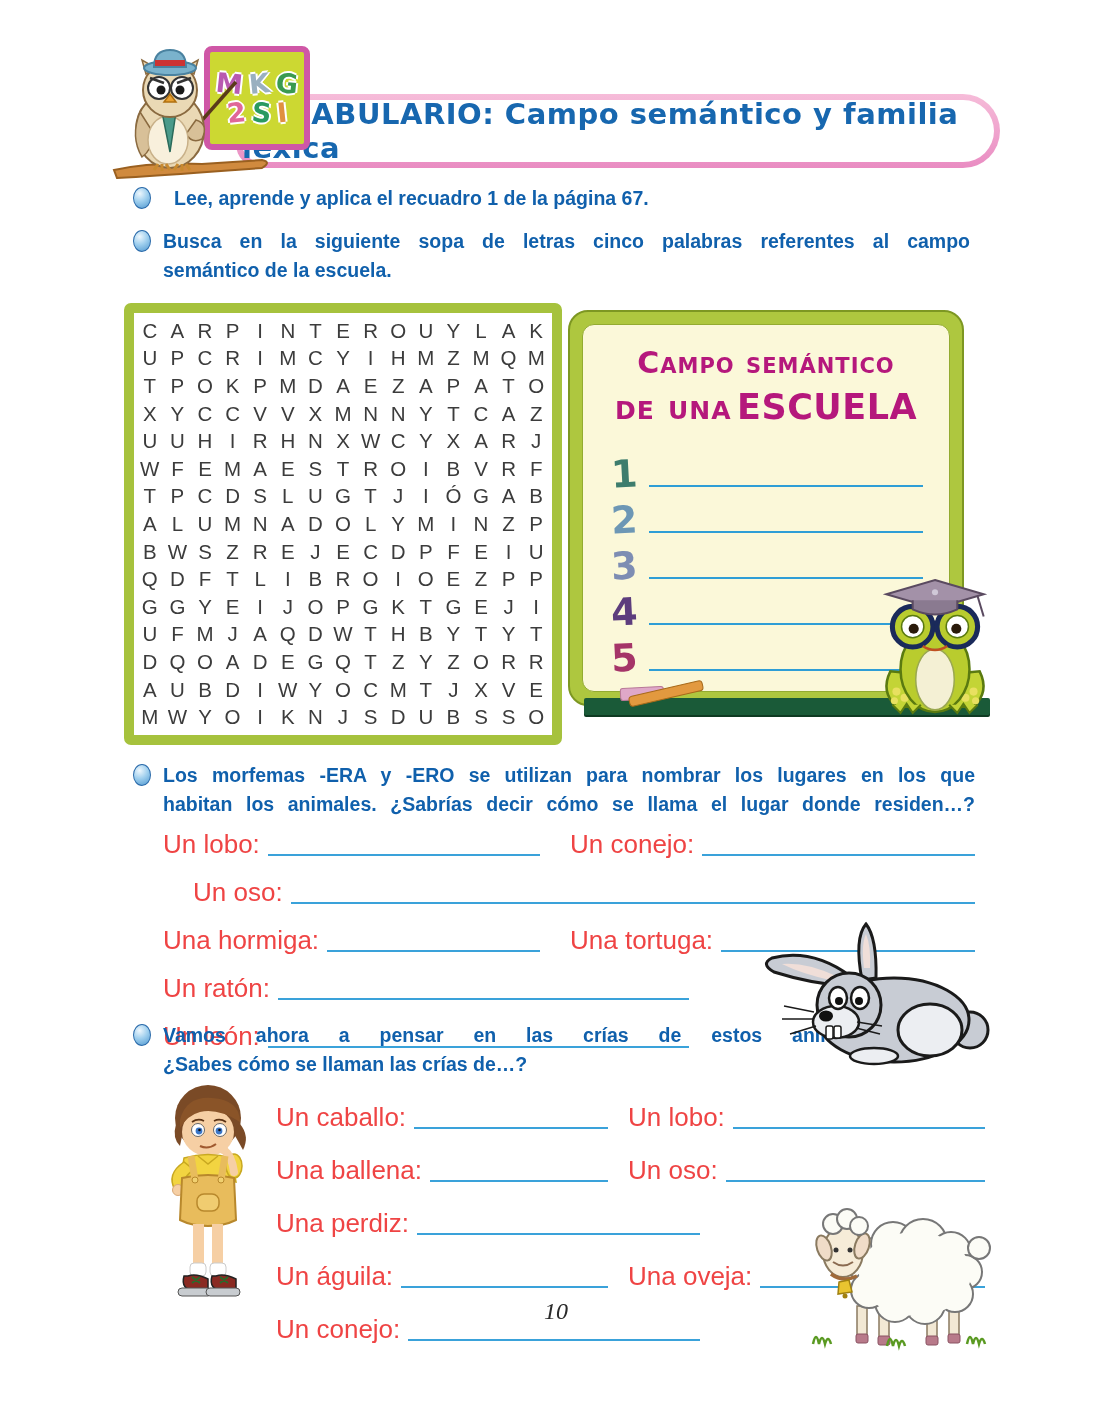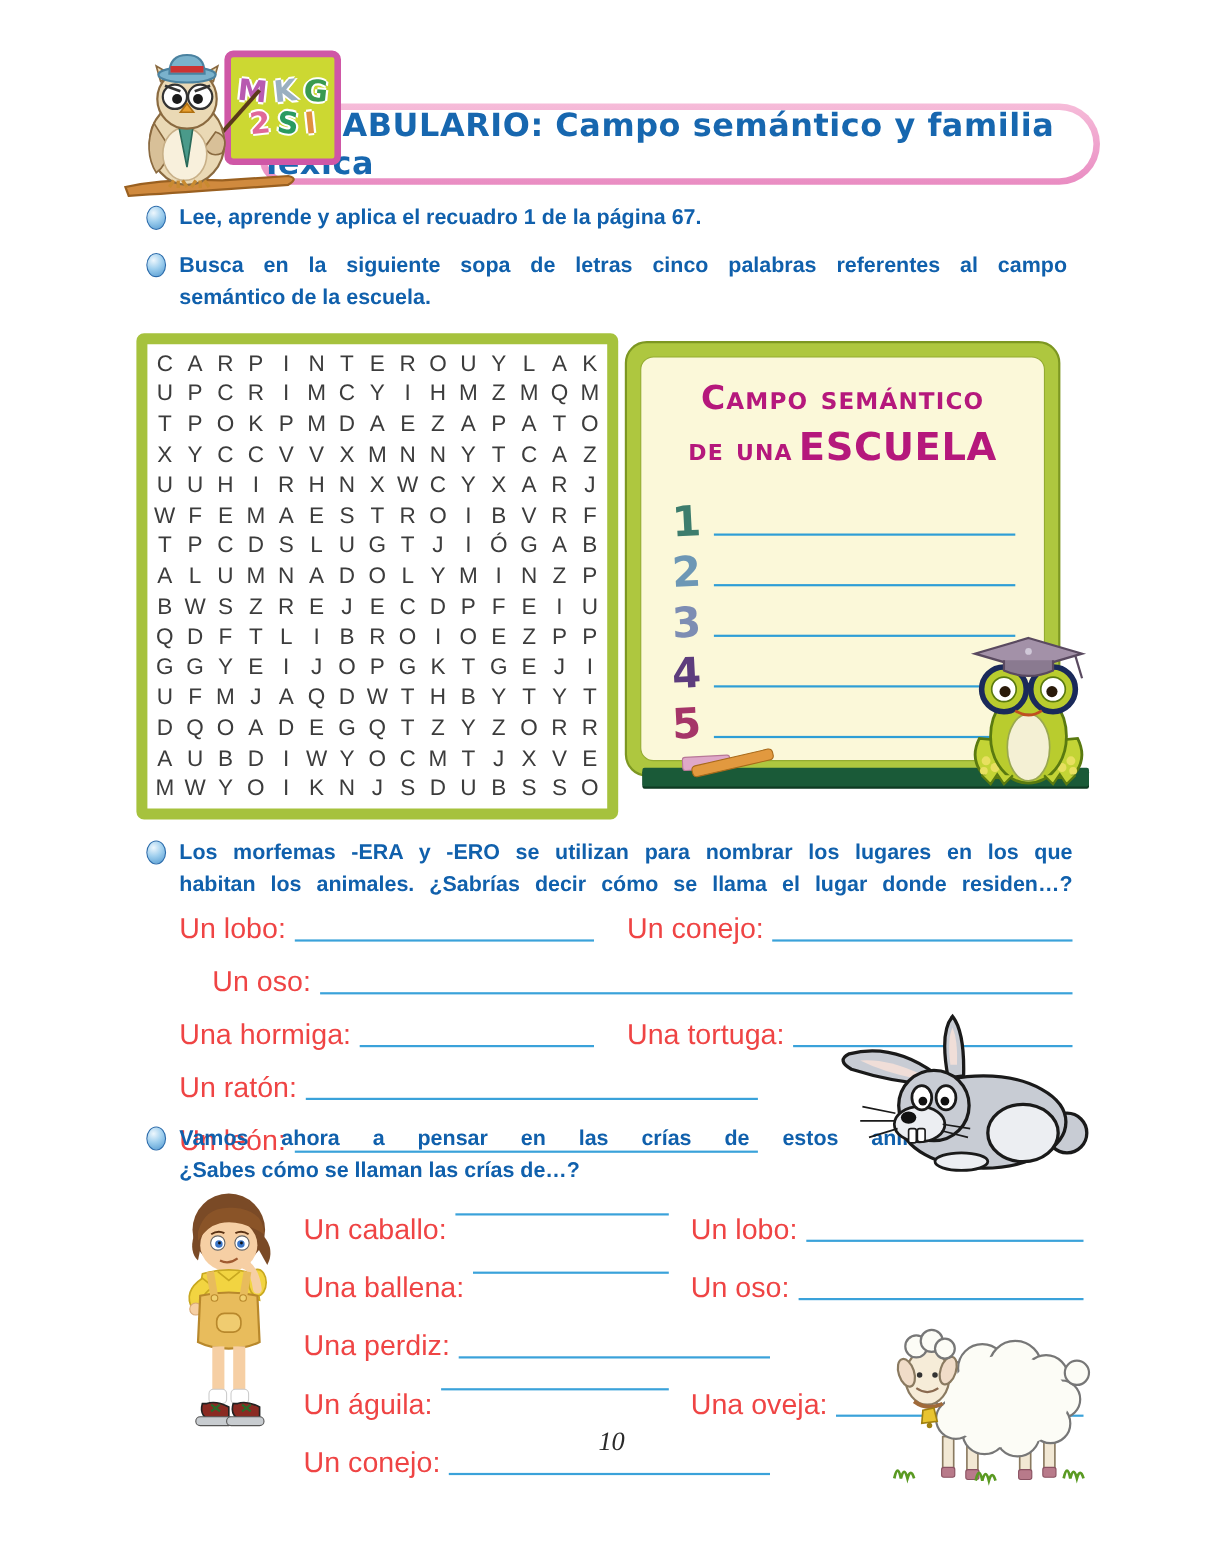--- a/index.html
+++ b/index.html
@@ -21,21 +21,21 @@
           text-shadow:-2px 0 #fff,2px 0 #fff,0 -2px #fff,0 2px #fff;}
   .owl{position:absolute;left:112px;top:42px;width:210px;height:140px;z-index:2;}
 
   
   .bullet{position:absolute;display:flex;align-items:flex-start;}
   .dot{flex:0 0 auto;width:16px;height:20px;border-radius:50%;margin:3px 12px 0 0;
        background:radial-gradient(circle at 35% 28%,#eef7fd,#9fcfee 45%,#4f97cf);
        border:1.5px solid #2a6aaa;}
   .btxt{color:#1060ac;font-weight:bold;font-size:19.5px;line-height:29px;}
   .just{text-align:justify;text-align-last:justify;}
-  .b1{left:133px;top:184px;}
+  .b1{left:133px;top:184px;gap:11px;}
   .b2{left:133px;top:227px;} .b2 .line{width:807px;}
   .b2 .line:last-child{text-align-last:left;}
   .b3{left:133px;top:761px;} .b3 .line{width:812px;}
   .b4{left:133px;top:1021px;} .b4 .line{width:718px;}
   .b4 .line:last-child{text-align-last:left;}
 
   
   .wordsearch{position:absolute;left:124px;top:303px;width:414px;height:414px;
        border:10px solid #a6c23d;border-radius:7px;background:#fff;
        display:grid;grid-template-columns:repeat(15,1fr);grid-template-rows:repeat(15,1fr);
@@ -43,21 +43,21 @@
   .ws-cell{display:flex;align-items:center;justify-content:center;
        font-size:20.5px;color:#3c3c3c;}
 
   
   .board{position:absolute;left:568px;top:310px;width:392px;height:392px;
        background:#aec73f;border:2px solid #7d9722;border-radius:20px;z-index:0;}
   .board-inner{position:absolute;inset:12px;background:#fbf8d9;border:1.5px solid #93ab31;border-radius:12px;}
   .board-title{margin-top:18px;text-align:center;color:#b5187c;font-family:"DejaVu Sans", sans-serif;
        font-weight:bold;line-height:1.35;}
   .bt1{font-size:30px;font-variant:small-caps;letter-spacing:1px;}
-  .bt2s{font-size:29px;font-variant:small-caps;letter-spacing:1px;}
+  .bt2s{font-size:35px;font-variant:small-caps;letter-spacing:1px;}
   .bt2b{font-size:35px;letter-spacing:.5px;}
   .school-lines{position:absolute;left:28px;right:26px;top:122px;bottom:14px;
        display:flex;flex-direction:column;justify-content:space-between;}
   .sb-row{display:flex;align-items:flex-end;height:46px;}
   .sb-num{font-family:"DejaVu Sans", sans-serif;font-weight:bold;font-size:38px;line-height:1;
        transform:rotate(-3deg);}
   .sb-line{flex:1;border-bottom:2.5px solid #2e9ed6;margin:0 0 6px 12px;}
   .tray{position:absolute;left:584px;top:698px;width:406px;height:17px;background:#1a5a38;
        border-radius:2px;box-shadow:0 2px 0 #0e3a22;z-index:1;}
   .chalk-pink{position:absolute;left:620px;top:687px;width:42px;height:11px;background:#dfa8c8;
@@ -71,21 +71,21 @@
   .form-row{display:flex;align-items:flex-end;padding-bottom:6px;}
   .lab{color:#ef4444;font-size:26px;white-space:nowrap;margin-right:8px;line-height:1.15;}
   .fline{border-bottom:2px solid #3aa2da;margin-bottom:4px;flex:1;}
   .form-morf{left:163px;top:818px;width:812px;}
   .form-morf .form-row{height:42px;}
   .form-morf .h0{display:flex;width:377px;align-items:flex-end;}
   .form-morf .h1{display:flex;flex:1;margin-left:30px;align-items:flex-end;}
   .form-morf .single{display:flex;width:526px;align-items:flex-end;}
   .form-crias{left:276px;top:1086px;width:709px;}
   .form-crias .form-row{height:47px;}
-  .form-crias .h0{display:flex;width:332px;align-items:flex-start;}
+  .form-crias .h0{display:flex;width:332px;align-items:flex-end;}
   .form-crias .h1{display:flex;flex:1;margin-left:20px;align-items:flex-end;}
   .form-crias .single{display:flex;width:424px;align-items:flex-end;}
 
   
   .rabbit{position:absolute;left:754px;top:920px;width:240px;height:150px;z-index:1;}
   .boy{position:absolute;left:150px;top:1080px;width:115px;height:225px;}
   .sheep{position:absolute;left:805px;top:1188px;width:200px;height:170px;}
 
   .pagenum{position:absolute;left:0;right:0;top:1298px;text-align:center;
        font-family:"Liberation Serif", serif;font-style:italic;font-size:24px;color:#2a2a2a;padding-left:12px;}

